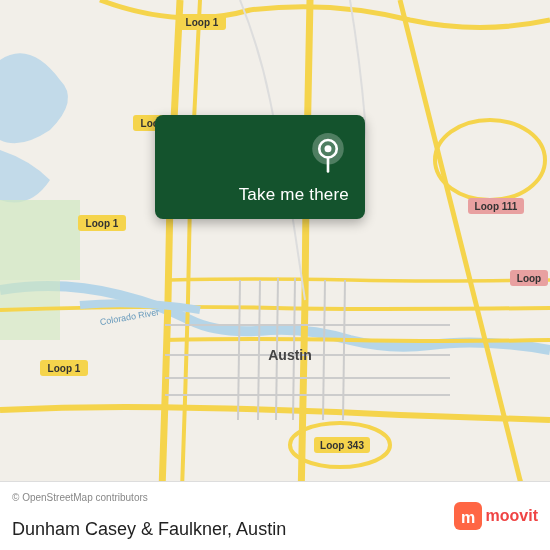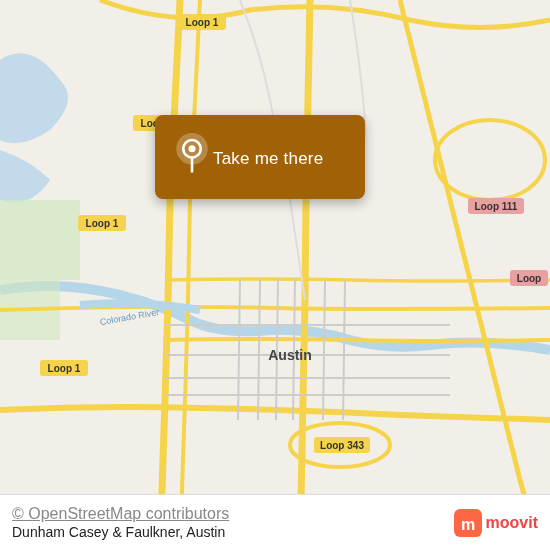--- a/index.html
+++ b/index.html
@@ -35,25 +35,25 @@
       width: 100%;
       height: 100%;
     }
 
     
     #location-card {
       position: absolute;
       top: 115px;
       left: 155px;
       width: 210px;
-      background-color: #a16207;
+      background-color: #14532d;
       border-radius: 8px;
       display: flex;
-      flex-direction: row;
-      align-items: center;
+      flex-direction: column;
+      align-items: flex-end;
       padding: 18px 16px 14px 16px;
       box-shadow: 0 4px 12px rgba(0,0,0,0.3);
       z-index: 10;
     }
 
     #location-pin-icon {
       width: 42px;
       height: 42px;
       margin-bottom: 10px;
     }
@@ -82,28 +82,27 @@
       border-top: 1px solid #ddd;
       z-index: 20;
     }
 
     #bottom-left {
       display: flex;
       flex-direction: column;
     }
 
     #copyright-text {
-      font-size: 16px;
+      font-size: 10px;
       color: #888;
-      margin-bottom: 1px;
-      text-decoration: underline;
+      margin-bottom: 16px;
     }
 
     #location-name {
-      font-size: 14px;
+      font-size: 18px;
       color: #222;
       font-weight: 400;
     }
 
     #moovit-logo {
       display: flex;
       align-items: center;
       gap: 4px;
     }
 

